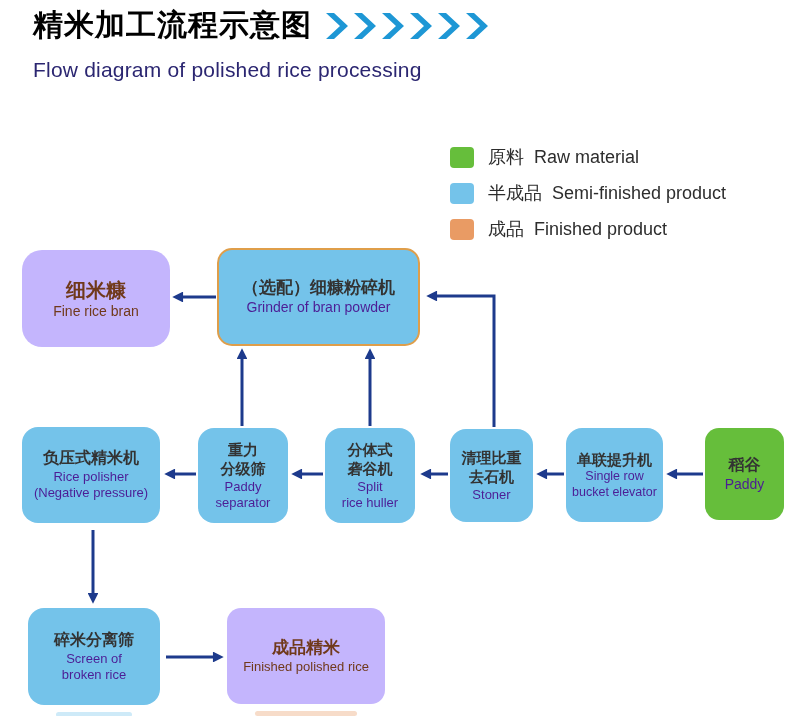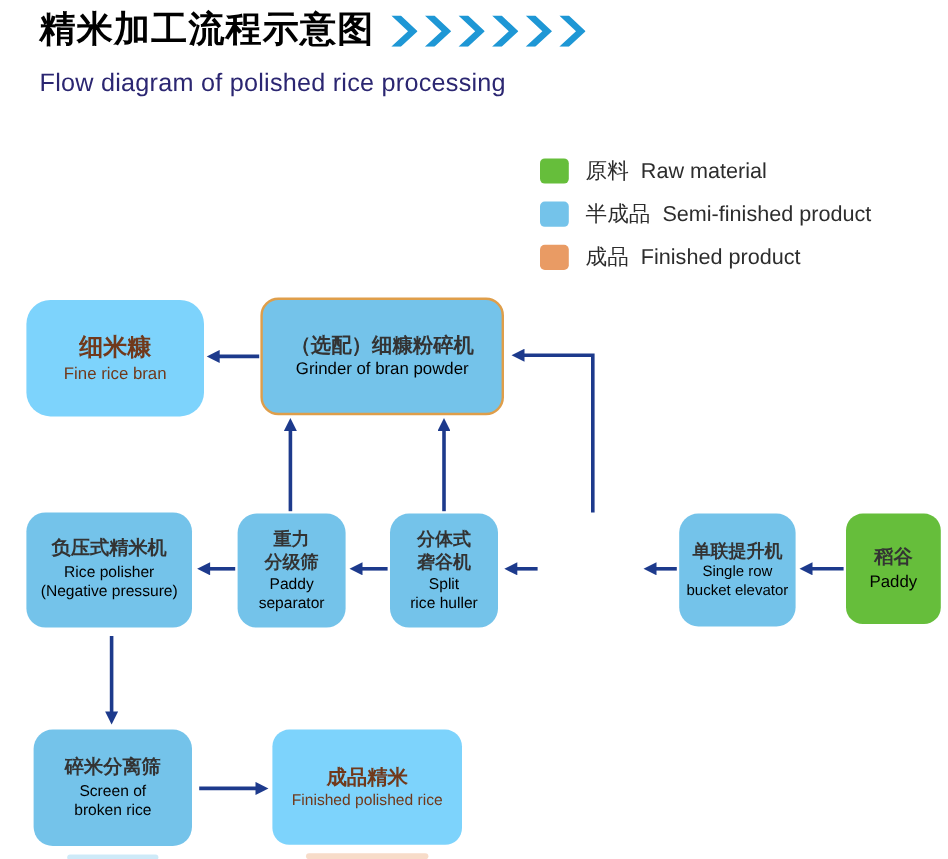--- a/index.html
+++ b/index.html
@@ -7,39 +7,39 @@
     position:relative;width:790px;height:716px;background:#ffffff;
     font-family:"Liberation Sans","DejaVu Sans",sans-serif;overflow:hidden;
   }
   
   .header{position:absolute;left:33px;top:8px;}
   .title-row{display:flex;align-items:center;}
   .title-zh{font-size:30px;font-weight:bold;color:#000000;letter-spacing:1px;line-height:1.1;}
   .chevrons{display:flex;align-items:center;gap:6px;margin-left:14px;margin-top:2px;}
   .subtitle{font-size:21px;color:#2B2671;margin-top:17px;letter-spacing:0.2px;}
   
-  .legend{position:absolute;left:450px;top:131px;}
+  .legend{position:absolute;left:450px;top:146px;}
   .legend-row{display:flex;align-items:center;height:22px;margin-bottom:14px;}
   .swatch{width:24px;height:21px;border-radius:4px;margin-right:14px;flex:0 0 auto;}
   .sw-raw{background:#66BE3B;}
   .sw-semi{background:#74C3EA;}
   .sw-finished{background:#E99B64;}
   .legend-zh{font-size:18px;color:#2D2D2D;margin-right:10px;white-space:nowrap;}
   .legend-en{font-size:18px;color:#2D2D2D;white-space:nowrap;}
   
   .node{
     position:absolute;display:flex;flex-direction:column;justify-content:center;
     align-items:center;text-align:center;border-radius:16px;box-sizing:border-box;
     padding:4px 3px;
   }
   .node .zh{font-weight:bold;font-size:15px;color:#333333;line-height:1.3;white-space:nowrap;}
-  .node .en{font-size:13px;color:#000000;line-height:1.25;white-space:nowrap;}
+  .node .en{font-size:13px;color:#4c1d95;line-height:1.25;white-space:nowrap;}
   .node-semi{background:#74C3EA;}
   .node-raw{background:#66BE3B;}
-  .node-finished{background:#7dd3fc;}
+  .node-finished{background:#c4b5fd;}
   .node-finished .zh,.node-finished .en{color:#70391B;}
   .n-fine-bran{left:22px;top:250px;width:148px;height:97px;border-radius:20px;}
   .n-fine-bran .zh{font-size:20px;}
   .n-fine-bran .en{font-size:14px;}
   .n-grinder{left:217px;top:248px;width:203px;height:98px;border:2px solid #DF9E4A;border-radius:15px;}
   .n-grinder .zh{font-size:17px;}
   .n-grinder .en{font-size:14px;}
   .n-polisher{left:22px;top:427px;width:138px;height:96px;}
   .n-polisher .zh{font-size:16px;}
   .n-separator{left:198px;top:428px;width:90px;height:95px;}
@@ -155,20 +155,25 @@
     <span class="en">separator</span>
   </div>
 
   <div class="node node-semi n-huller">
     <span class="zh">分体式</span>
     <span class="zh">砻谷机</span>
     <span class="en">Split</span>
     <span class="en">rice huller</span>
   </div>
 
+  <div class="node node-semi n-stoner">
+    <span class="zh">清理比重</span>
+    <span class="zh">去石机</span>
+    <span class="en">Stoner</span>
+  </div>
 
   <div class="node node-semi n-elevator">
     <span class="zh">单联提升机</span>
     <span class="en">Single row</span>
     <span class="en">bucket elevator</span>
   </div>
 
   <div class="node node-raw n-paddy">
     <span class="zh">稻谷</span>
     <span class="en">Paddy</span>

